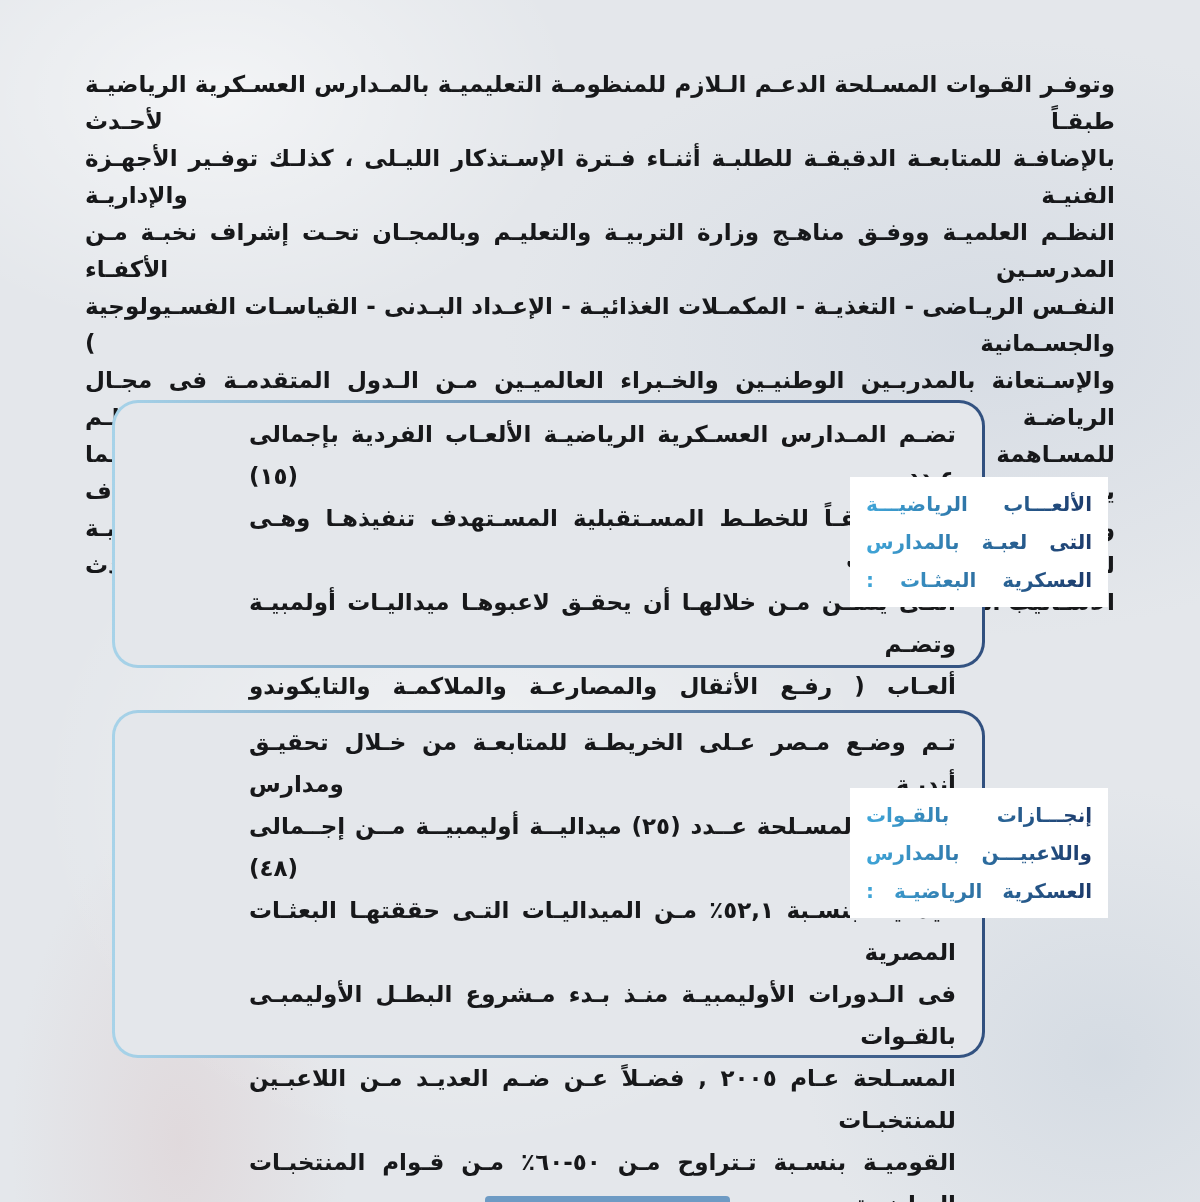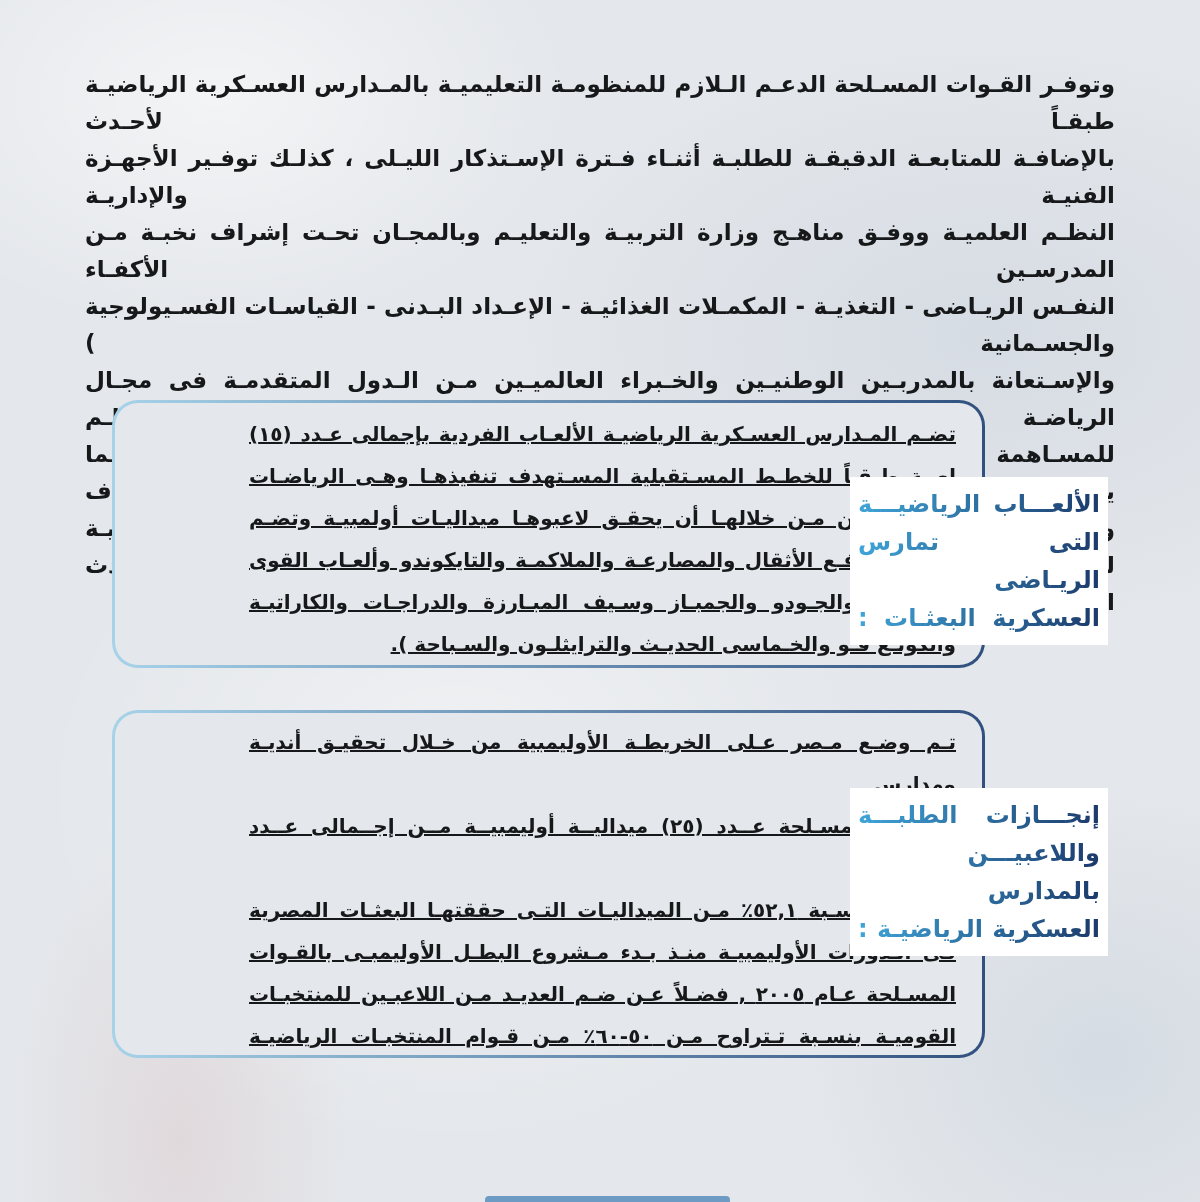--- a/index.html
+++ b/index.html
@@ -59,38 +59,37 @@
     background:
       linear-gradient(var(--bg-base), var(--bg-base)) padding-box,
       linear-gradient(to right, var(--border-light), var(--border-dark)) border-box;
   }
   .box1 { top: 400px; height: 268px; }
   .box2 { top: 710px; height: 348px; }
 
   .box-content {
     direction: rtl;
     padding: 12px 26px 0 134px;
-    font-size: 20px;
+    font-size: 23px;
     font-weight: bold;
     line-height: 42px;
-    text-decoration: underline;
   }
   .box1 .box-content { padding-top: 10px; }
   .box2 .box-content { padding-top: 8px; }
 
   
   .label {
     position: absolute;
     left: 850px;
     width: 258px;
     z-index: 2;
     background: var(--label-bg);
     direction: rtl;
-    padding: 8px 8px;
-    font-size: 24px;
+    padding: 8px 16px;
+    font-size: 20px;
     font-weight: bold;
     line-height: 38px;
     color: #24568f;
   }
   .label1 { top: 477px; }
   .label2 { top: 788px; }
   .label .jline { text-align-last: justify; }
 
   @supports ((-webkit-background-clip: text) or (background-clip: text)) {
     .label .grad-text {
@@ -134,37 +133,37 @@
       <div class="jline">لعبـة طبقـاً للخطـط المسـتقبلية المسـتهدف تنفيذهـا وهـى الرياضـات</div>
       <div class="jline">التـى يمكـن مـن خلالهـا أن يحقـق لاعبوهـا ميداليـات أولمبيـة وتضـم</div>
       <div class="jline">ألعـاب ( رفـع الأثقال والمصارعـة والملاكمـة والتايكوندو وألعـاب القوى</div>
       <div class="jline">والرمايـة والجـودو والجمبـاز وسـيف المبـارزة والدراجـات والكاراتيـة</div>
       <div class="jline last">والكونـغ فـو والخـماسى الحديـث والترايثلـون والسـباحة ).</div>
     </div>
   </div>
 
   <div class="label label1">
     <div class="jline grad-text">الألعـــاب الرياضيـــة</div>
-    <div class="jline grad-text">التى تمارس الريـاضى</div>
+    <div class="jline grad-text">التى لعبـة بالمدارس</div>
     <div class="jline grad-text">العسكرية البعثـات :</div>
   </div>
 
   <div class="box box2">
     <div class="box-content">
-      <div class="jline">تـم وضـع مـصر عـلى الخريطـة الأوليمبية من خـلال تحقيـق أنديـة ومدارس</div>
+      <div class="jline">تـم وضـع مـصر عـلى الخريطـة للمتابعـة من خـلال تحقيـق أنديـة ومدارس</div>
       <div class="jline">القـوات المسـلحة عــدد (٢٥) ميداليــة أوليمبيــة مــن إجــمالى عــدد (٤٨)</div>
       <div class="jline">ميداليـة بنسـبة ٥٢,١٪ مـن الميداليـات التـى حققتهـا البعثـات المصرية</div>
       <div class="jline">فى الـدورات الأوليمبيـة منـذ بـدء مـشروع البطـل الأوليمبـى بالقـوات</div>
       <div class="jline">المسـلحة عـام ٢٠٠٥ , فضـلاً عـن ضـم العديـد مـن اللاعبـين للمنتخبـات</div>
       <div class="jline">القوميـة بنسـبة تـتراوح مـن ٥٠-٦٠٪ مـن قـوام المنتخبـات الرياضيـة</div>
 
     </div>
   </div>
 
   <div class="label label2">
-    <div class="jline grad-text">إنجـــازات الطلبـــة</div>
+    <div class="jline grad-text">إنجـــازات بالقـوات</div>
     <div class="jline grad-text">واللاعبيـــن بالمدارس</div>
     <div class="jline grad-text">العسكرية الرياضيـة :</div>
   </div>
 
   <div class="footer-bar"></div>
 
 </div>
 
 </body></html>

